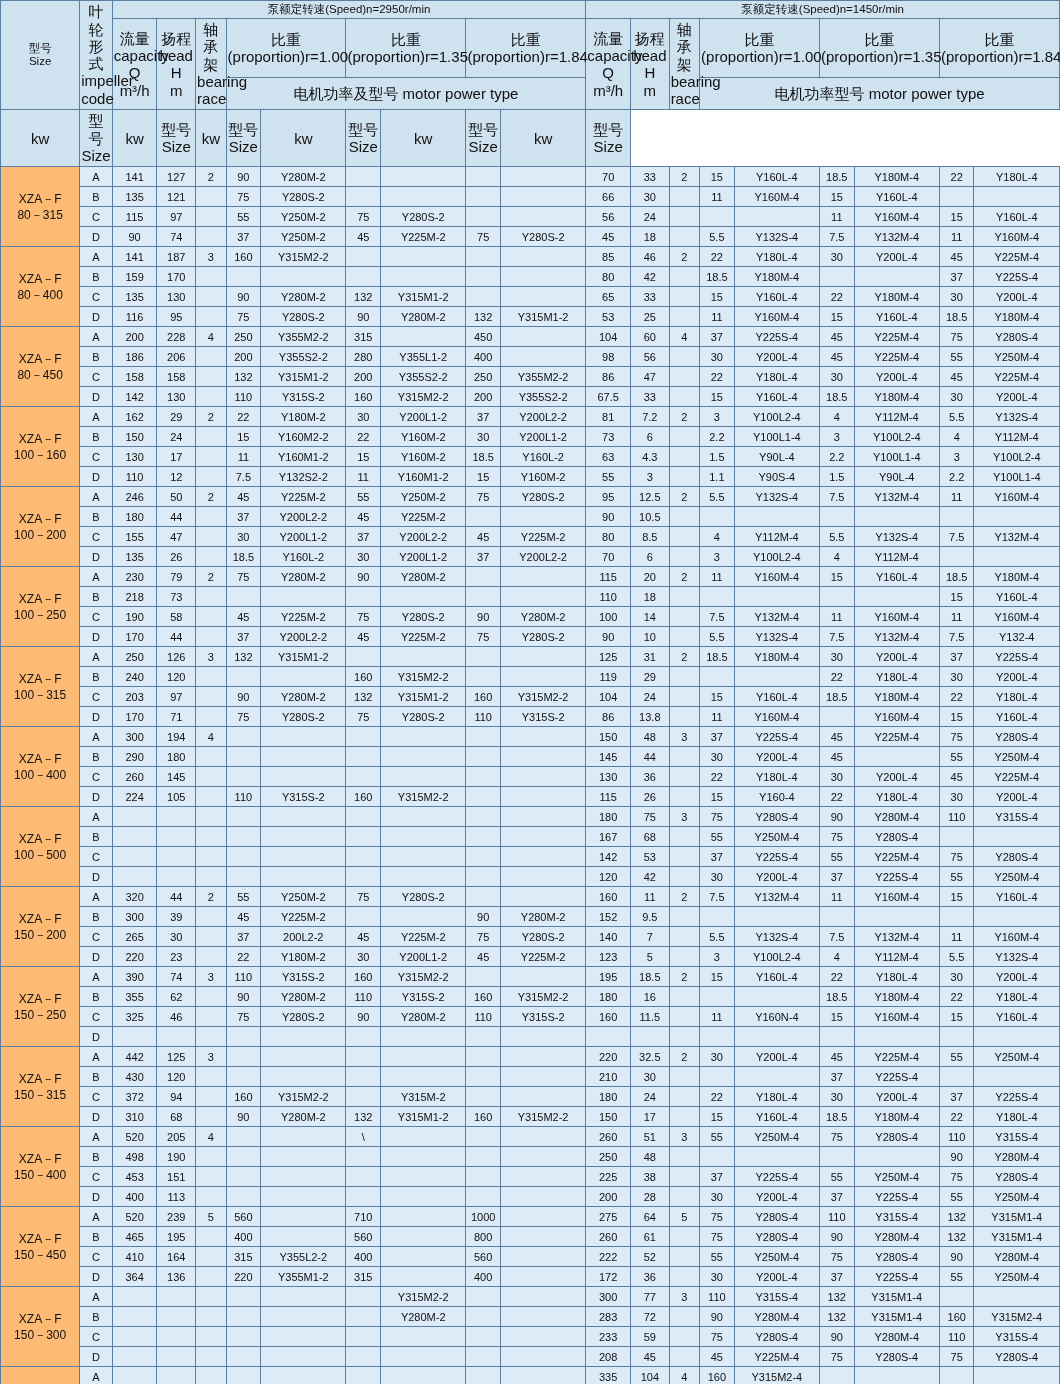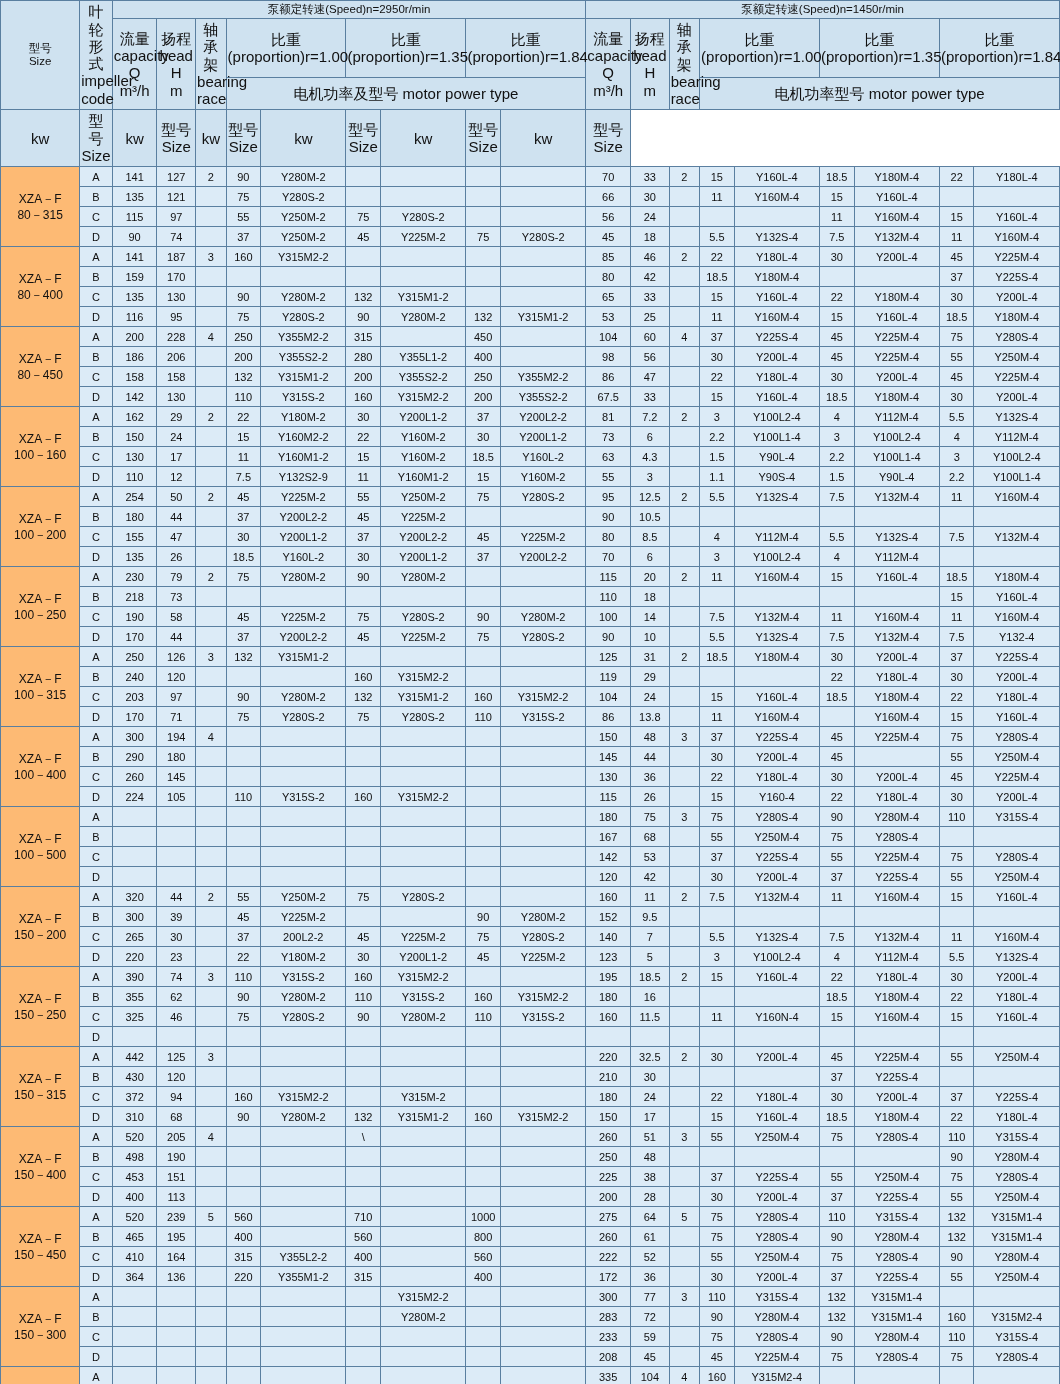--- a/index.html
+++ b/index.html
@@ -454,42 +454,42 @@
           <td>Y100L1-4</td>
           <td>3</td>
           <td>Y100L2-4</td>
         </tr>
         <tr>
           <td>D</td>
           <td>110</td>
           <td>12</td>
           <td></td>
           <td>7.5</td>
-          <td>Y132S2-9</td>
+          <td>Y132S2-2</td>
           <td>11</td>
           <td>Y160M1-2</td>
           <td>15</td>
           <td>Y160M-2</td>
           <td>55</td>
           <td>3</td>
           <td></td>
           <td>1.1</td>
           <td>Y90S-4</td>
           <td>1.5</td>
           <td>Y90L-4</td>
           <td>2.2</td>
           <td>Y100L1-4</td>
         </tr>
         <tr>
           <td rowspan="4" class="modelcell">
             <div>XZA－F</div>
             <div>100－200</div>
           </td>
           <td>A</td>
-          <td>254</td>
+          <td>246</td>
           <td>50</td>
           <td>2</td>
           <td>45</td>
           <td>Y225M-2</td>
           <td>55</td>
           <td>Y250M-2</td>
           <td>75</td>
           <td>Y280S-2</td>
           <td>95</td>
           <td>12.5</td>

